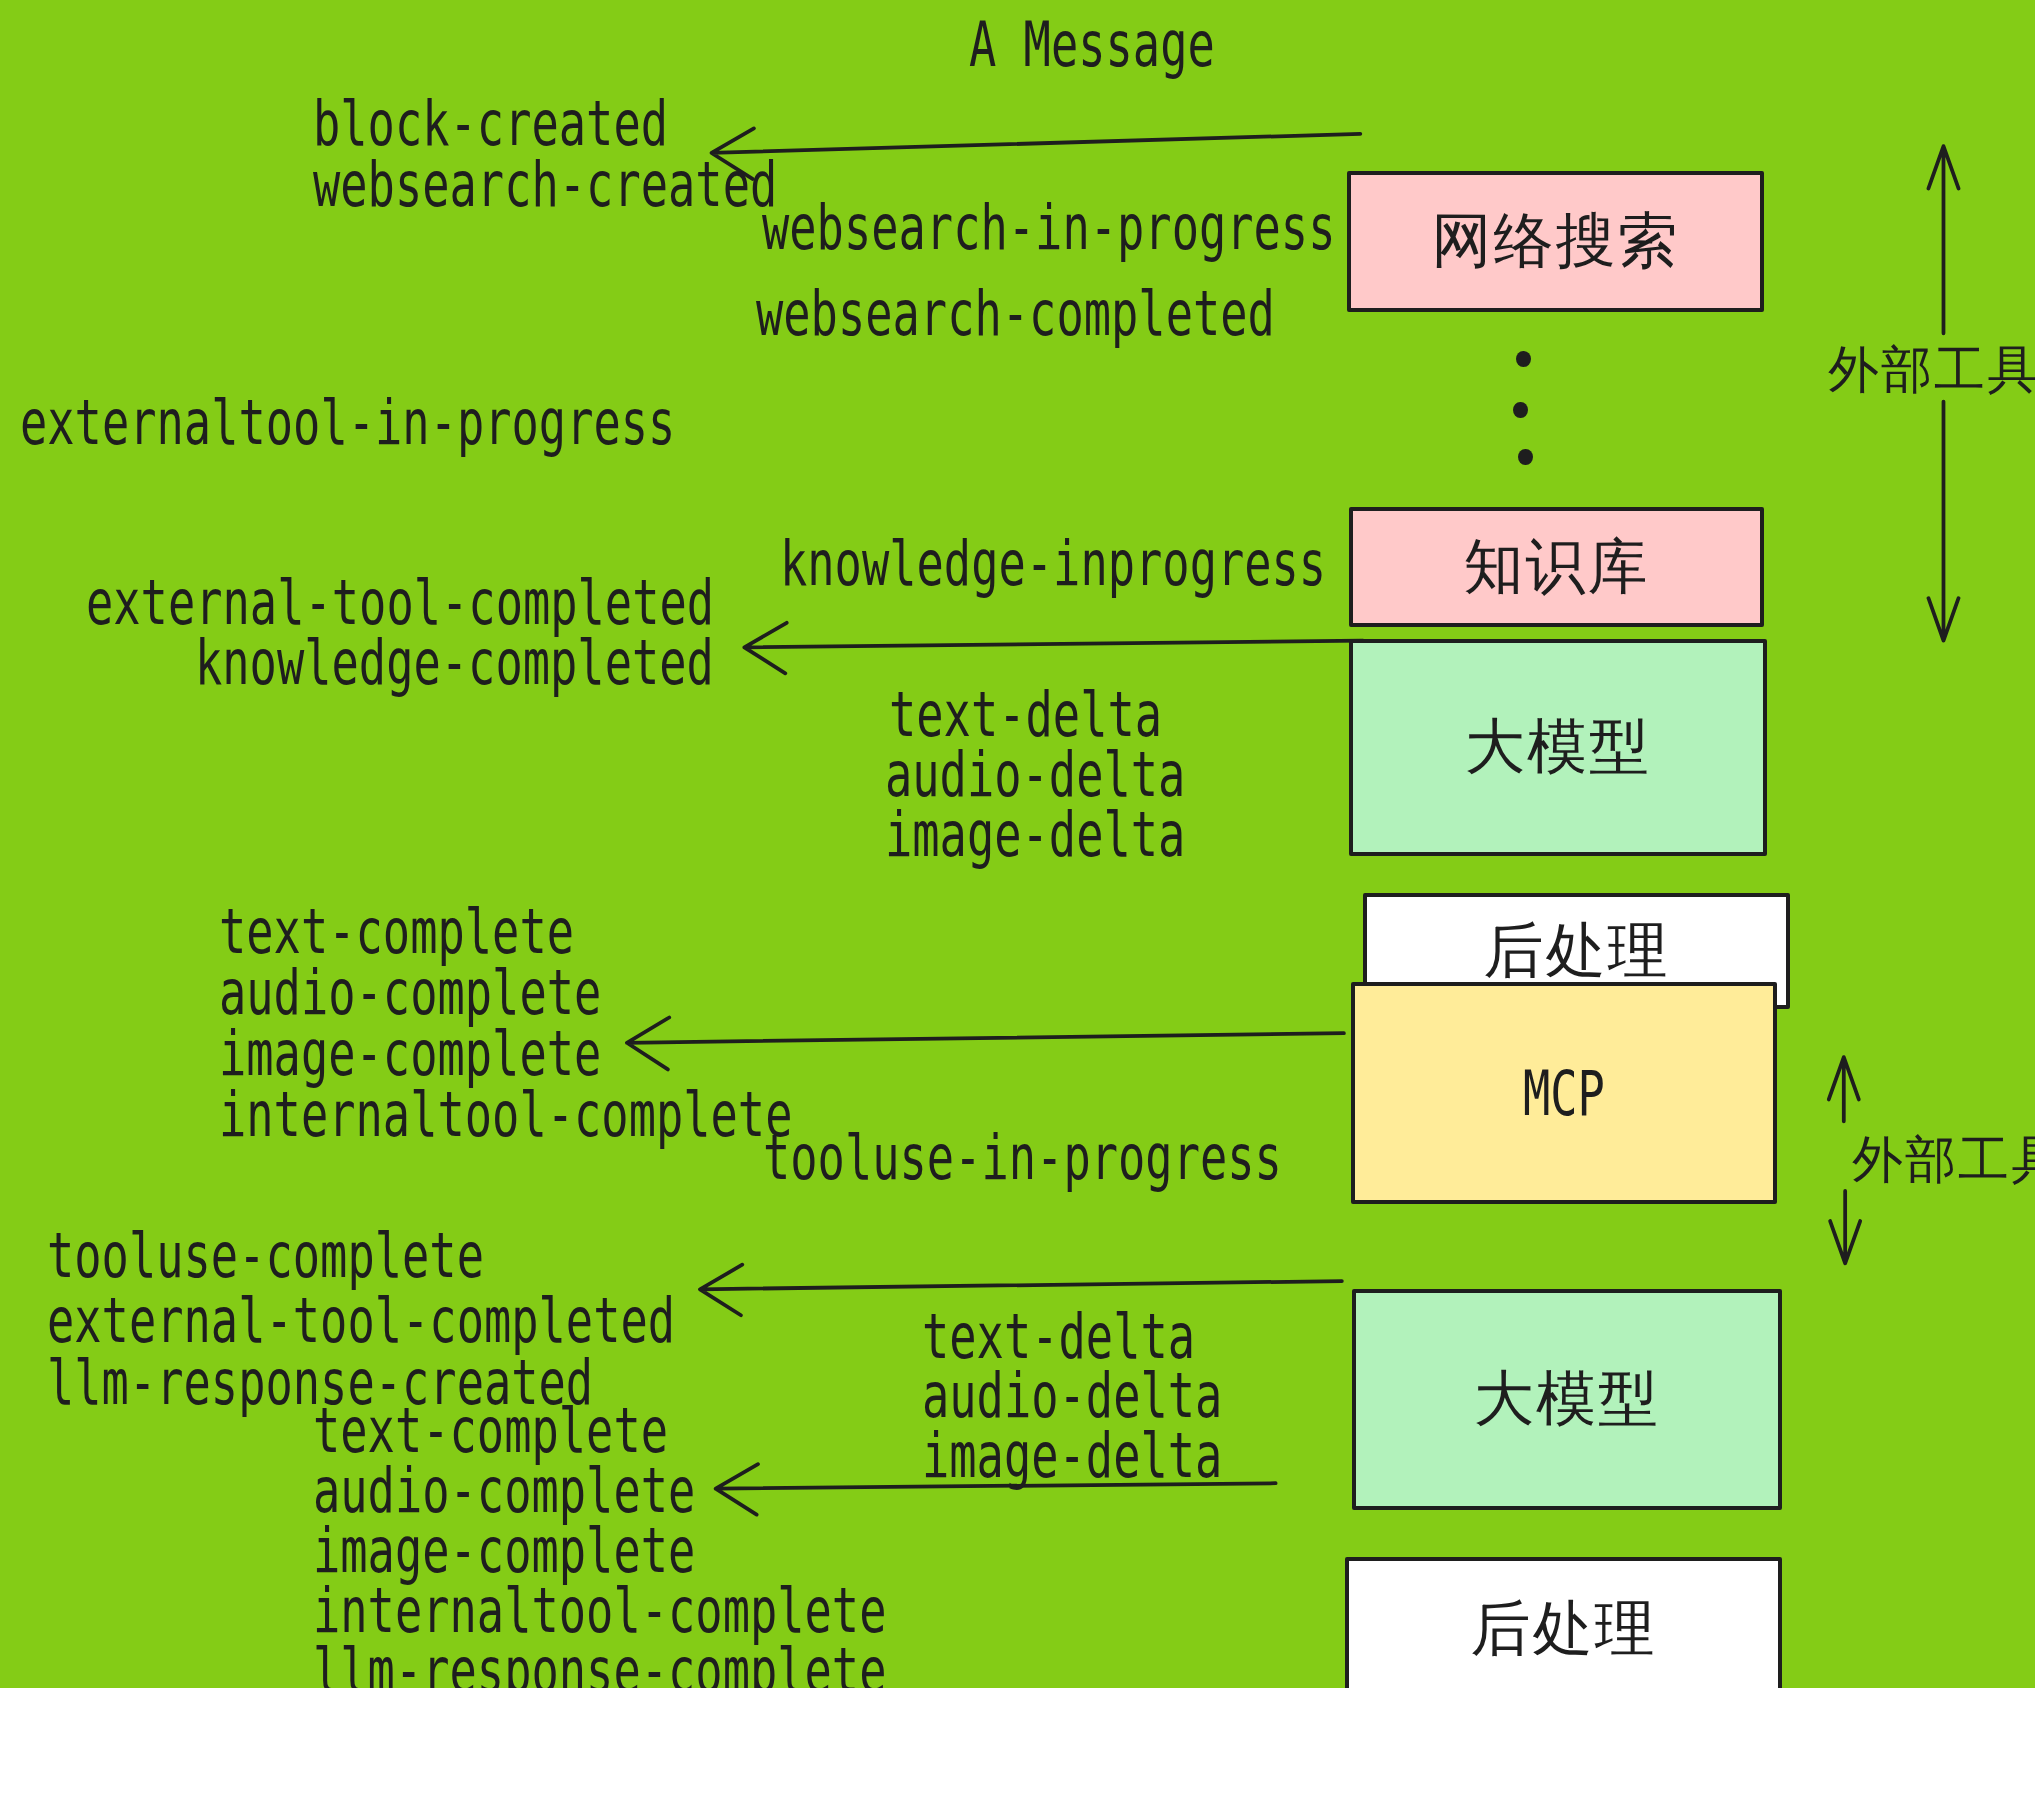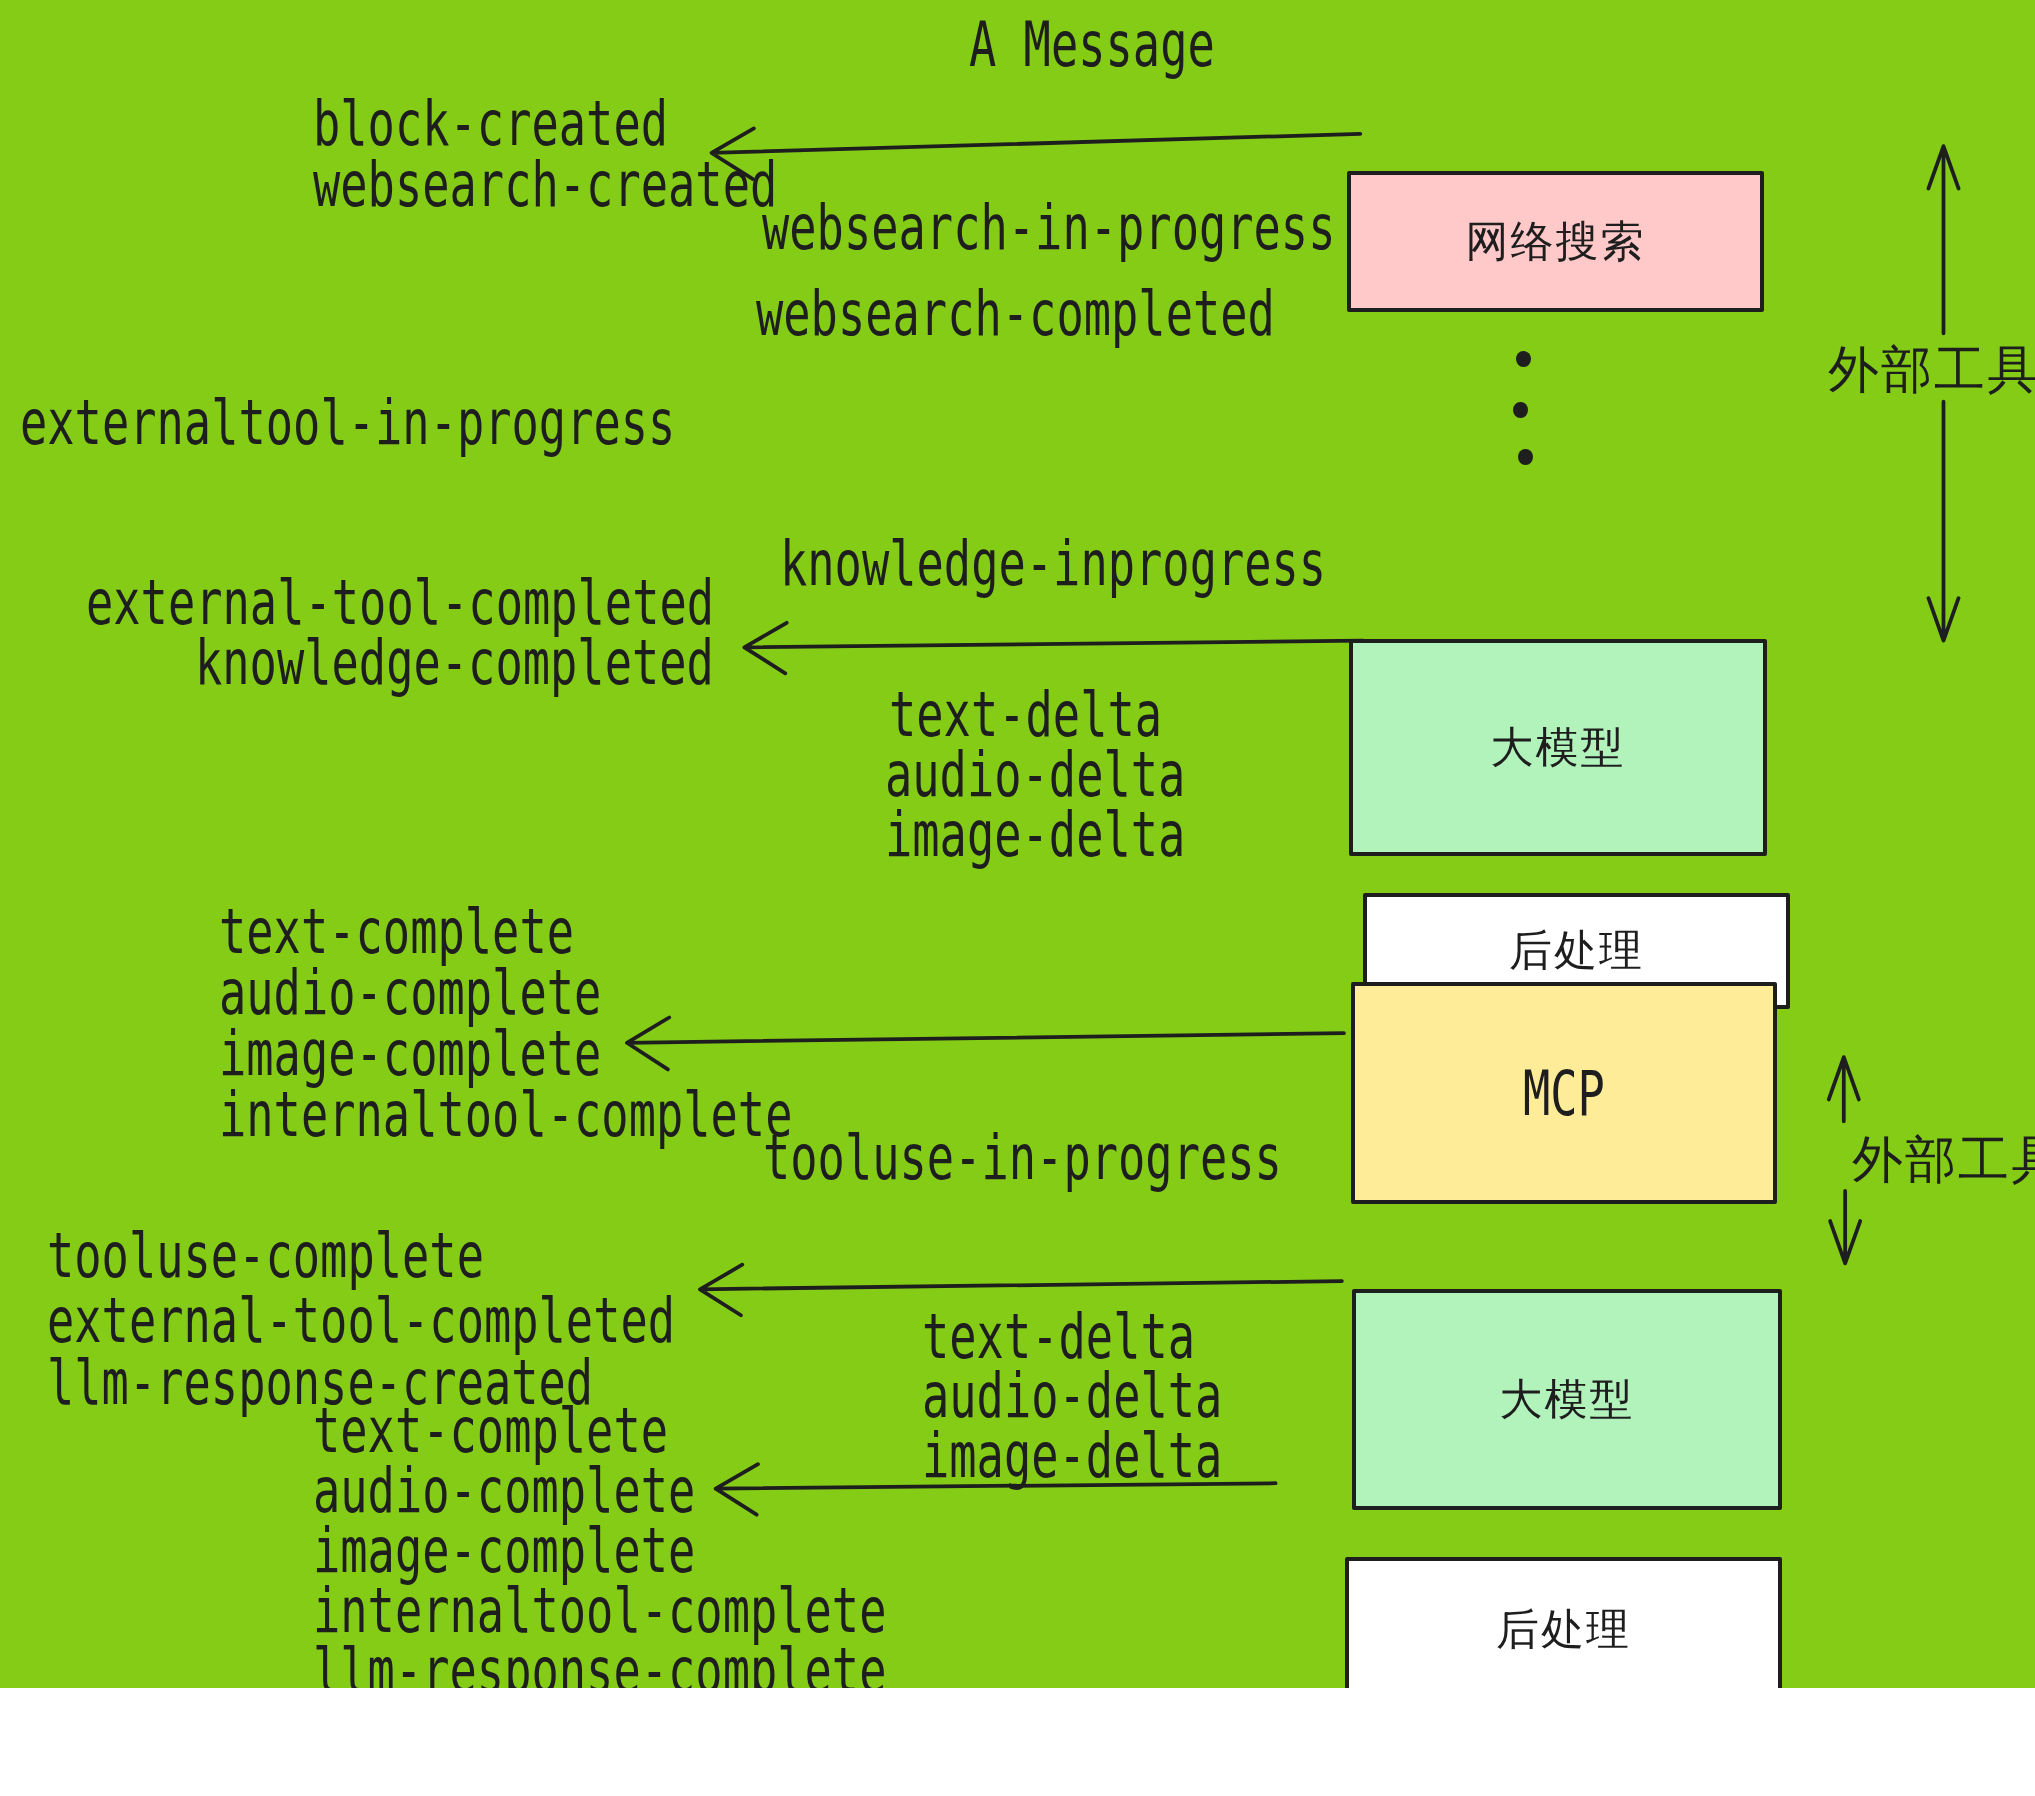--- a/index.html
+++ b/index.html
@@ -26,21 +26,21 @@
     position: absolute;
     border: 4.1px solid #1e1e1e;
     border-radius: 2px;
     box-sizing: border-box;
     display: flex;
     align-items: center;
     justify-content: center;
   }
   .cjk {
     font-family: Liberation Serif, serif;
-    font-size: 43px;
+    font-size: 60px;
     letter-spacing: 2px;
     white-space: nowrap;
     color: #1e1e1e;
   }
   .mono-center {
     font-family: "DejaVu Sans Mono", "Liberation Mono", monospace;
     font-size: 63px;
     transform: scaleX(0.72);
     transform-origin: 50% 50%;
     white-space: nowrap;
@@ -93,20 +93,23 @@
     <path d="M2700 1548 L2700 1642 M2678 1610 L2700 1548 L2722 1610"></path>
     <path d="M2702 1744 L2702 1850 M2680 1788 L2702 1850 L2724 1788"></path>
   </svg>
 
   <div class="ev" style="left:969px; top:9.6px;">A Message</div>
 
   <div class="box" style="left: 1347px; top: 171px; width: 417px; height: 141px; background: rgb(255, 201, 201);">
     <span class="cjk">网络搜索</span>
   </div>
 
+  <div class="box" style="left: 1349px; top: 507px; width: 415px; height: 120px; background: rgb(255, 201, 201);">
+    <span class="cjk">知识库</span>
+  </div>
 
   <div class="box" style="left: 1349px; top: 639px; width: 418px; height: 217px; background: rgb(178, 242, 187);">
     <span class="cjk">大模型</span>
   </div>
 
   <div class="box" style="left: 1363px; top: 893px; width: 427px; height: 116px; background: rgb(255, 255, 255);">
     <span class="cjk">后处理</span>
   </div>
 
   <div class="box" style="left: 1351px; top: 982px; width: 426px; height: 222px; background: rgb(255, 236, 153);">

